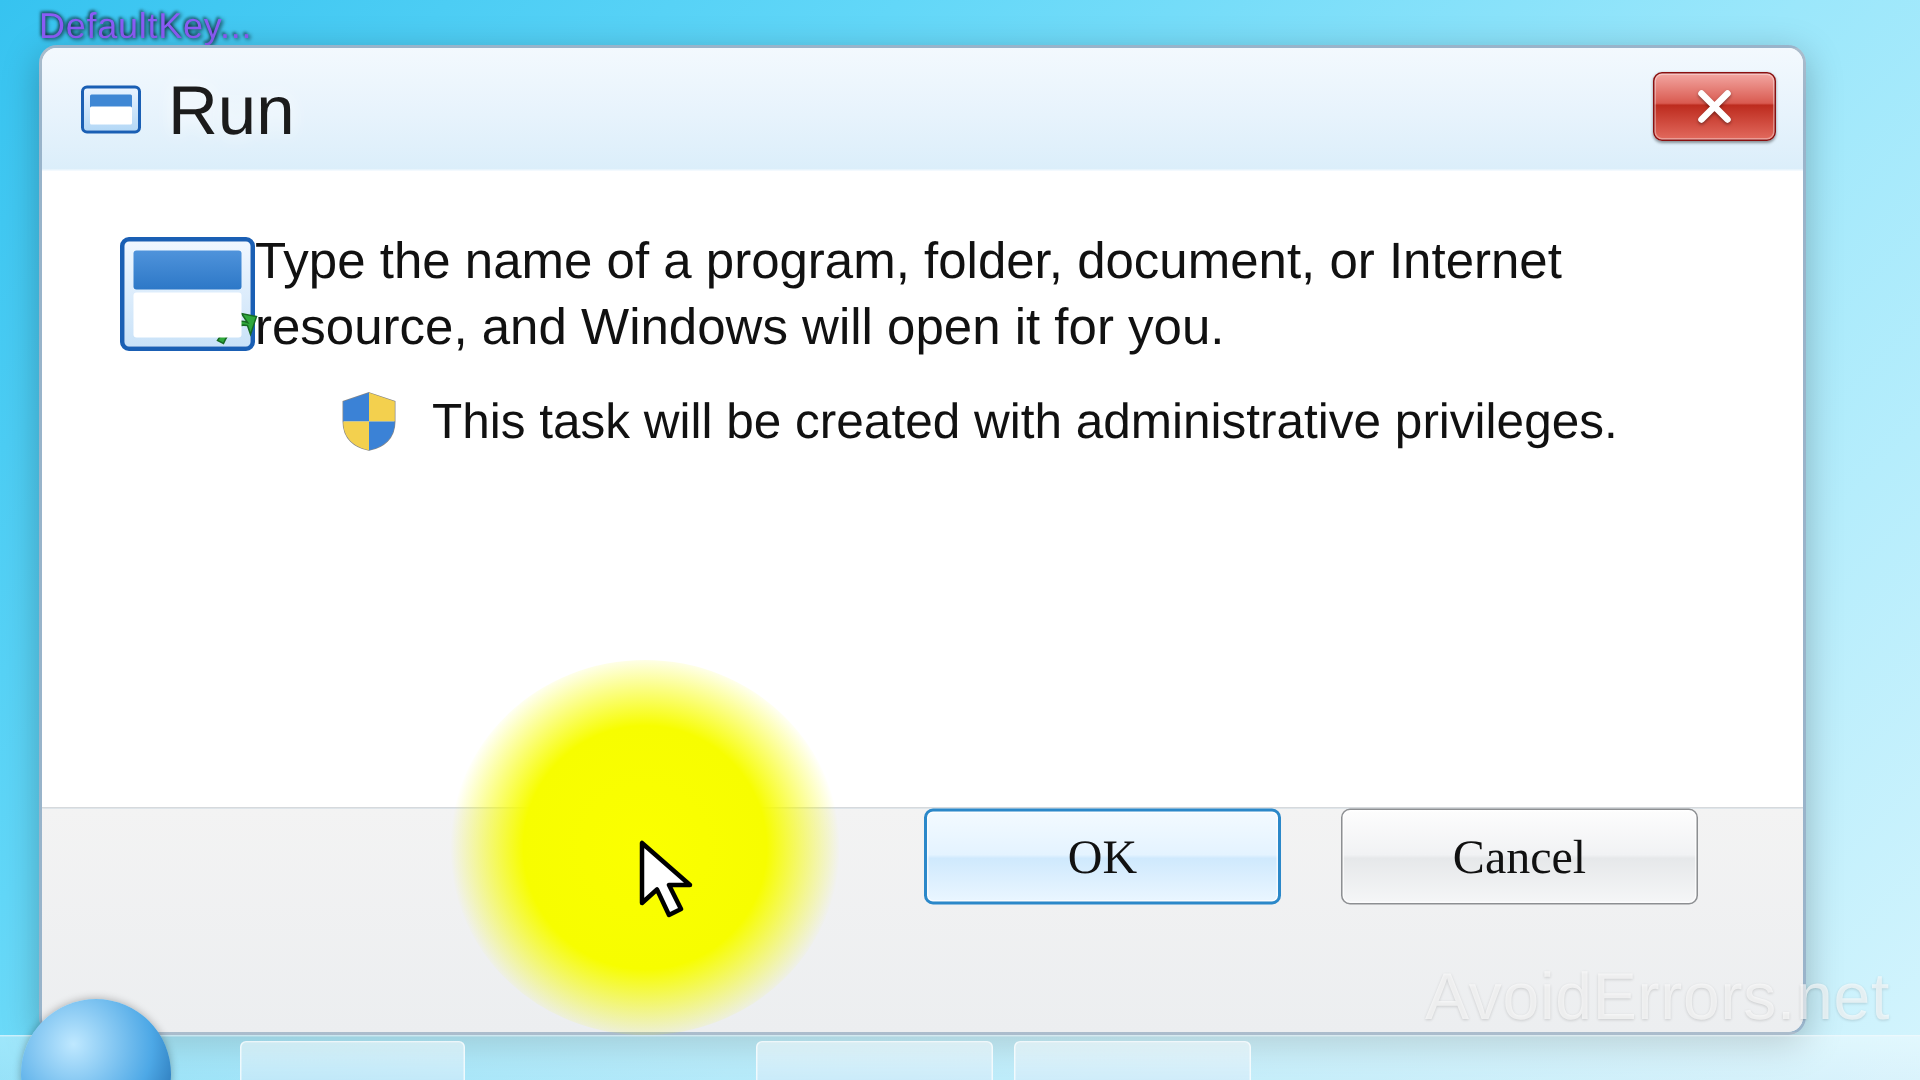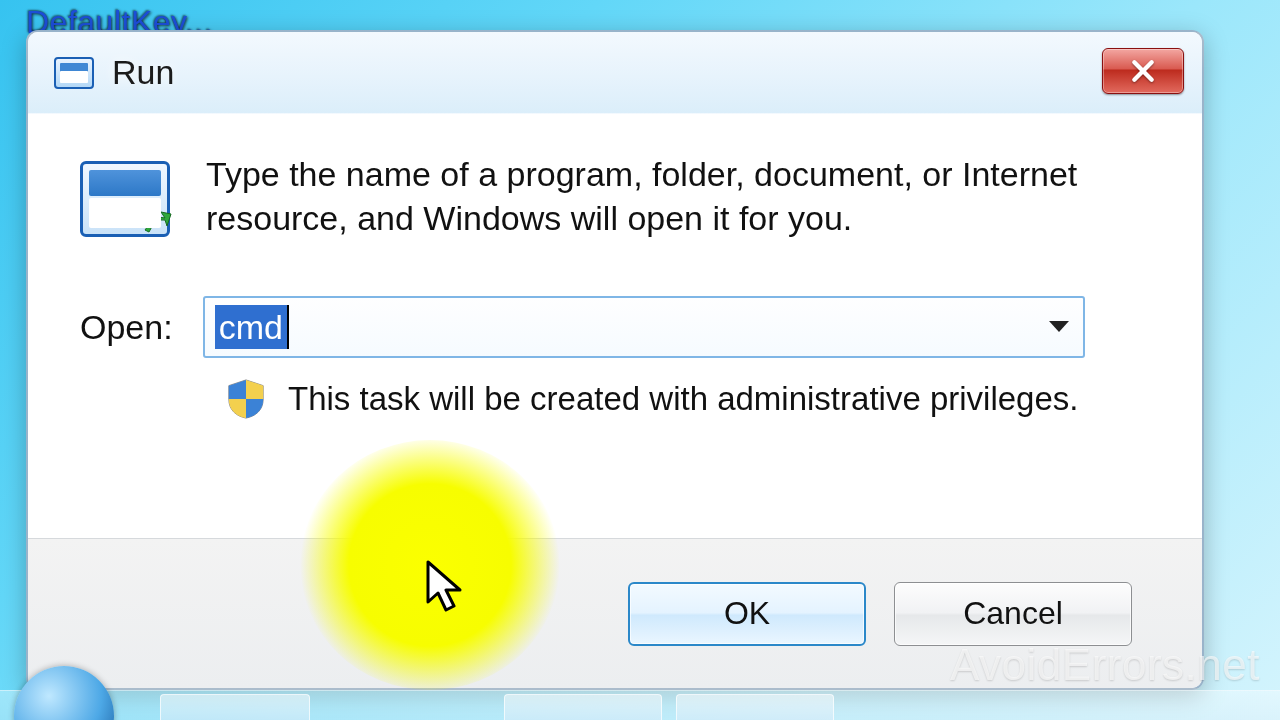--- a/index.html
+++ b/index.html
@@ -13,22 +13,22 @@
     position: absolute;
     right: -120px; top: 140px;
     width: 900px; height: 220px;
     background: radial-gradient(ellipse 400px 60px at 30% 50%, rgba(255,255,255,0.55), rgba(255,255,255,0) 70%);
     transform: rotate(-10deg);
     pointer-events: none;
   }
   .desktop-icon-label {
     position: absolute;
     top: 4px; left: 26px;
-    color: #1d4ed8;
-    font-size: 32px;
+    color: #8b5cf6;
+    font-size: 24px;
     text-shadow: 1px 1px 3px rgba(0,0,0,0.8), -1px -1px 2px rgba(0,0,0,0.5);
     font-weight: 400;
     letter-spacing: 0.5px;
   }
 
   
   .dialog {
     position: absolute;
     left: 26px; top: 30px;
     width: 1178px; height: 660px;
@@ -65,21 +65,21 @@
     content:"";
     position:absolute; left:4px; top:4px; right:4px; height:10px;
     background:#3f87d4; border-radius:1px;
   }
   .run-glyph-outer::after{
     content:"";
     position:absolute; left:4px; right:4px; bottom:4px; height:12px;
     background:#fff; border-radius:1px;
   }
   .title-text {
-    font-size: 34px;
+    font-size: 46px;
     color: #1b1b1b;
     text-shadow: 0 0 12px rgba(255,255,255,0.9);
   }
   .close-btn {
     position: absolute;
     right: 18px; top: 16px;
     width: 82px; height: 46px;
     border: 1px solid #8a1010;
     border-radius: 6px;
     background: linear-gradient(180deg,#f3a7a2 0%, #d95a50 45%, #bd2b1e 48%, #e26a5e 100%);
@@ -87,21 +87,21 @@
     display:flex; align-items:center; justify-content:center;
     cursor: default;
   }
   .close-btn svg { filter: drop-shadow(0 1px 1px rgba(0,0,0,0.4)); }
 
   .client {
     padding: 38px 52px 0 52px;
     background: #fff;
     height: calc(100% - 82px - 150px);
   }
-  .top-row { display:flex; gap: 36px; align-items:center; }
+  .top-row { display:flex; align-items:flex-start; }
   .big-run-icon {
     width: 90px; height: 76px;
     border: 3px solid #1a5fb4;
     border-radius: 6px;
     background: linear-gradient(180deg,#f0f7ff 0%,#c9e2f8 100%);
     position: relative;
     flex: 0 0 auto;
     margin-top:6px;
   }
   .big-run-icon::before{
@@ -176,23 +176,24 @@
     padding-left: 146px;
   }
   .shield-icon{ width:40px; height:42px; }
   .admin-text{ font-size:33px; color:#111; }
 
   .footer {
     position:absolute; left:0; right:0; bottom:0;
     height:150px;
     background: linear-gradient(180deg,#f3f3f3,#eceef0);
     border-top:1px solid #d6d9dc;
-    display:flex; align-items:center; justify-content:flex-end;
-    gap: 28px;
+    display:flex; justify-content:flex-end;
+    gap: 40px;
     padding-right: 70px;
+    font-family: Liberation Serif, serif;
   }
   .btn {
     width: 238px; height: 64px;
     border: 1px solid #8d8f92;
     border-radius: 6px;
     background: linear-gradient(180deg,#fdfdfd 0%, #f1f2f4 48%, #e6e8ea 52%, #f5f6f7 100%);
     font-size: 32px;
     color:#111;
     display:flex; align-items:center; justify-content:center;
     box-shadow: 0 0 0 1px rgba(255,255,255,0.7) inset;
@@ -279,33 +280,20 @@
   <div class="client">
     <div class="top-row">
       <div class="big-run-icon">
         <svg class="big-run-arrow" viewBox="0 0 32 32">
           <path d="M4 26 Q14 10 24 14 L20 8 L30 10 L26 22 L24 16 Q14 14 8 28 Z" fill="#2fa83b" stroke="#176b22" stroke-width="1"></path>
         </svg>
       </div>
       <div class="desc">Type the name of a program, folder, document, or Internet resource, and Windows will open it for you.</div>
     </div>
 
-    <div class="open-row">
-      <div class="open-label">Open:</div>
-      <div class="combo">
-        <div class="combo-input-wrap">
-          <span class="combo-selected">cmd</span>
-        </div>
-        <div class="combo-drop">
-          <svg width="22" height="14" viewBox="0 0 22 14">
-            <path d="M1 1 L11 12 L21 1 Z" fill="#222"></path>
-          </svg>
-        </div>
-      </div>
-    </div>
 
     <div class="admin-row">
       <svg class="shield-icon" viewBox="0 0 40 44">
         <path d="M20 2 L38 8 V22 C38 34 30 40 20 42 C10 40 2 34 2 22 V8 Z" fill="#eee" stroke="#888" stroke-width="1"></path>
         <path d="M20 2 L38 8 V22 L20 22 Z" fill="#f3d04e"></path>
         <path d="M20 2 L2 8 V22 L20 22 Z" fill="#3b82d6"></path>
         <path d="M20 22 L38 22 C38 34 30 40 20 42 Z" fill="#3b82d6"></path>
         <path d="M20 22 L2 22 C2 34 10 40 20 42 Z" fill="#f3d04e"></path>
       </svg>
       <div class="admin-text">This task will be created with administrative privileges.</div>

